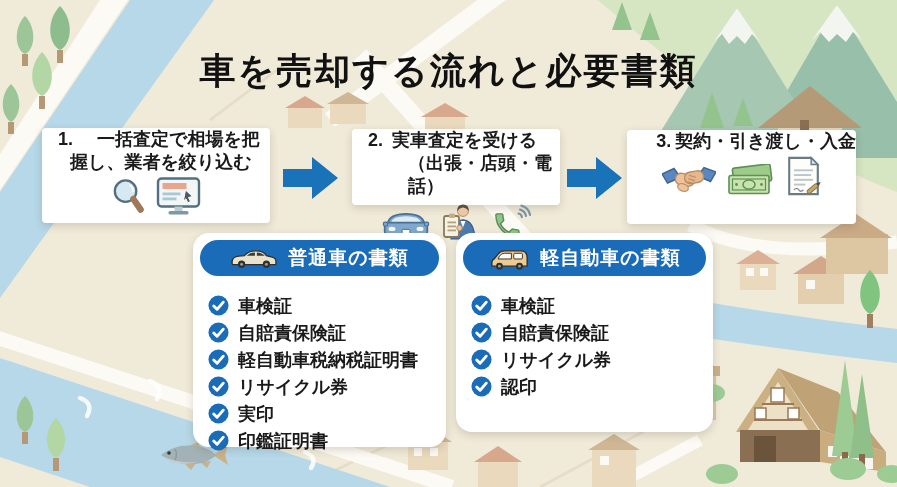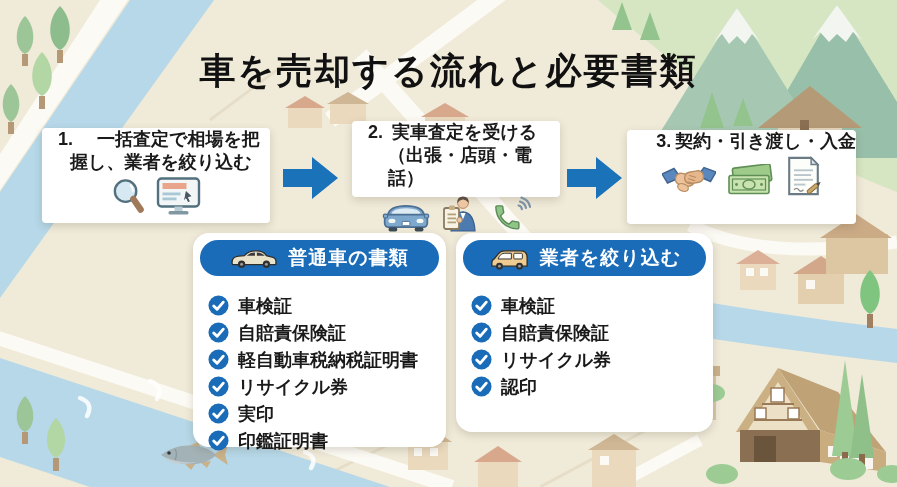--- a/index.html
+++ b/index.html
@@ -15,28 +15,28 @@
     text-align:center;font-size:36px;line-height:42px;font-weight:900;
     color:#111;letter-spacing:2px;z-index:3;
   }
   
   .step-card{
     position:absolute;background:#fff;border-radius:4px;z-index:3;
     box-shadow:0 3px 8px rgba(80,70,50,.20);
     display:flex;flex-direction:column;align-items:center;
   }
   .step-card.c1{left:42px;top:128px;width:228px;height:95px;}
-  .step-card.c2{left:352px;top:121px;width:208px;height:76px;}
+  .step-card.c2{left:352px;top:129px;width:208px;height:76px;}
   .step-card.c3{left:627px;top:130px;width:229px;height:94px;}
   .step-text{width:100%;padding-left:16px;font-size:18px;line-height:23px;
     font-weight:800;color:#1a1a1a;letter-spacing:0;}
   .c1 .num{display:inline-block;width:39px;}
   .c2 .num{display:inline-block;width:24px;}
   .c1 .l2{margin-left:12px;}
-  .c2 .l2{margin-left:20px;}
+  .c2 .l2{margin-left:40px;}
   .c3 .step-text{padding-left:0;text-align:right;font-size:18px;}
   .c3 .num{display:inline;margin-right:4px;}
   .step-icons{display:flex;align-items:flex-end;justify-content:center;
     gap:11px;margin-top:3px;}
   .arrow{position:absolute;z-index:3;}
   .arrow.a1{left:283px;top:154px;}
   .arrow.a2{left:567px;top:154px;}
   
   .doc-card{
     position:absolute;background:#fff;border-radius:16px;z-index:3;
@@ -416,21 +416,21 @@
     <div class="pill">
       <svg width="42" height="25" viewBox="0 0 44 26">
         <path d="M41,21 L41,12 Q41,5 34,5 L17,5 Q13,5 10.5,8.5 L6.5,13.5 Q4,14.5 4,17.5 L4,21 Z" fill="#eecb90" stroke="#2f2f2f" stroke-width="1.4"></path>
         <rect x="27" y="7.5" width="9" height="6" rx="1" fill="#fdfdf8" stroke="#2f2f2f" stroke-width="1"></rect>
         <path d="M24.5,7.5 L17,7.5 Q14,7.5 12,10.5 L10.5,13.5 L24.5,13.5 Z" fill="#fdfdf8" stroke="#2f2f2f" stroke-width="1"></path>
         <circle cx="12" cy="21" r="3.6" fill="#2f2f2f"></circle>
           <circle cx="12" cy="21" r="1.5" fill="#9a9a9a"></circle>
         <circle cx="33" cy="21" r="3.6" fill="#2f2f2f"></circle>
           <circle cx="33" cy="21" r="1.5" fill="#9a9a9a"></circle>
       </svg>
-      <span>業者を絞り込む</span>
+      <span>軽自動車の書類</span>
     </div>
     <ul class="doc-list">
       <li>
           <svg class="chk" width="21" height="21" viewBox="0 0 22 22">
             <circle cx="11" cy="11" r="10.5" fill="#1a6cb8"></circle>
             <path d="M6,11.5 L9.5,15 L16,7.5" stroke="#fff" stroke-width="3" fill="none" stroke-linecap="round" stroke-linejoin="round"></path>
           </svg>
           <span>車検証</span>
         </li>
       <li>

